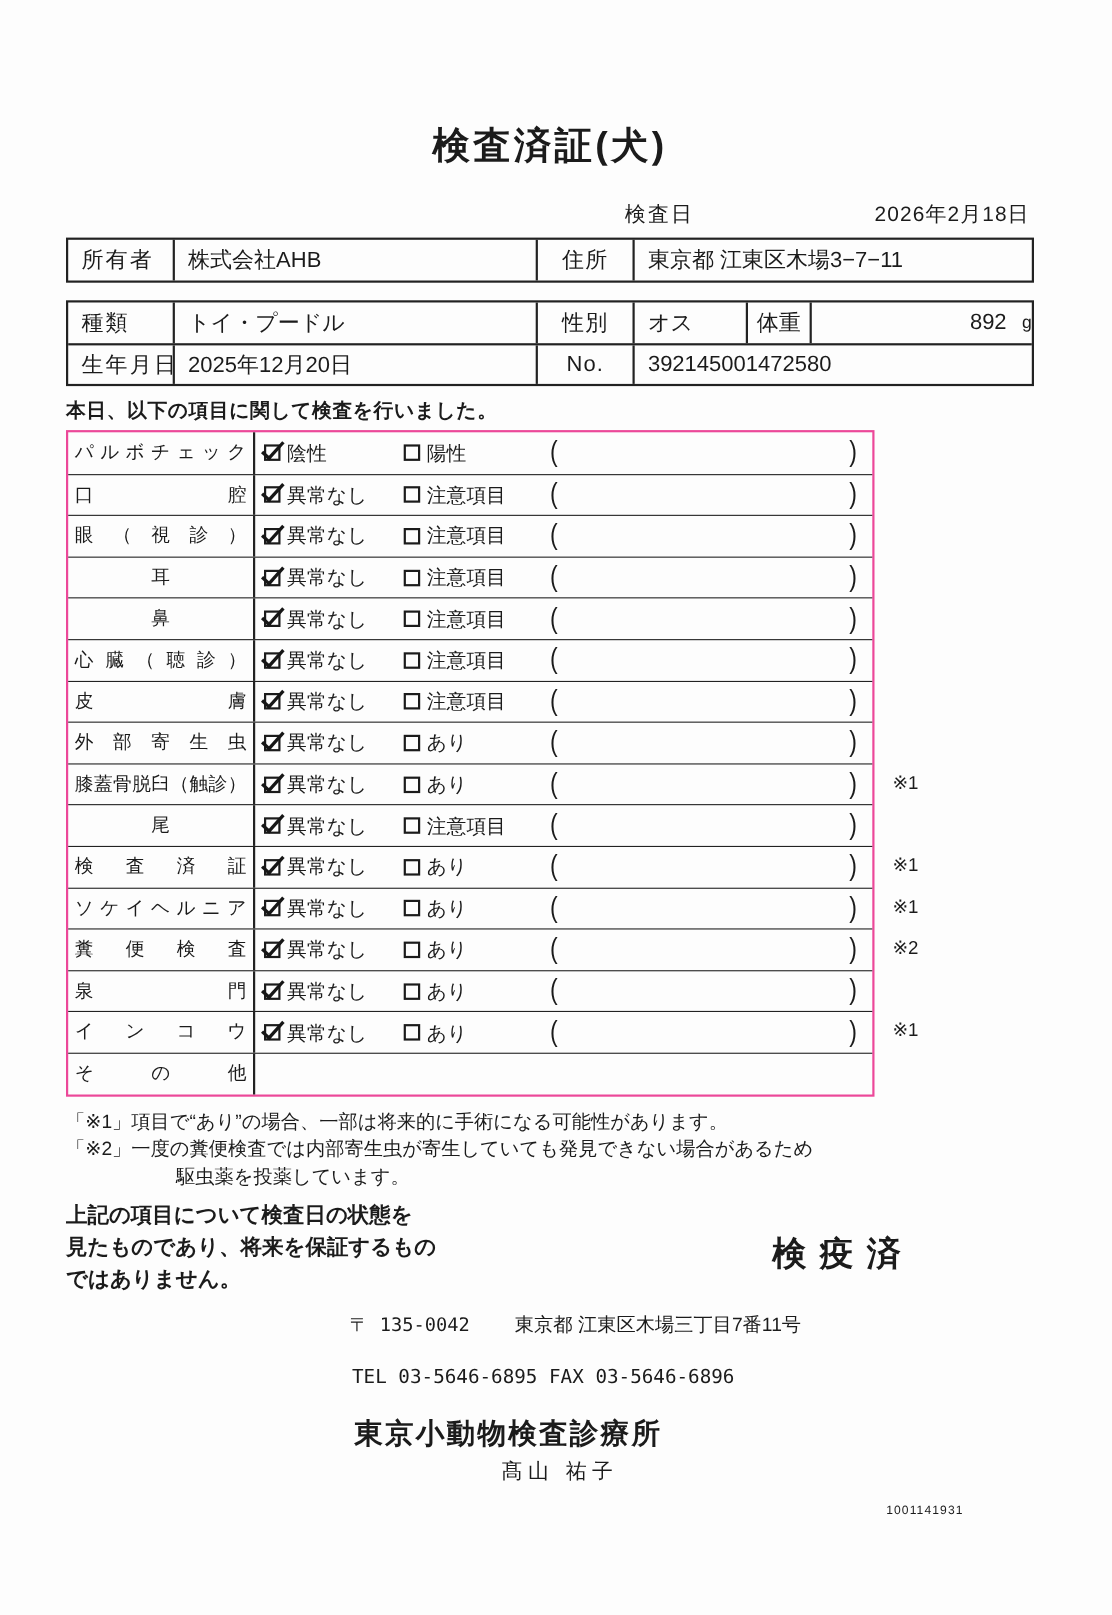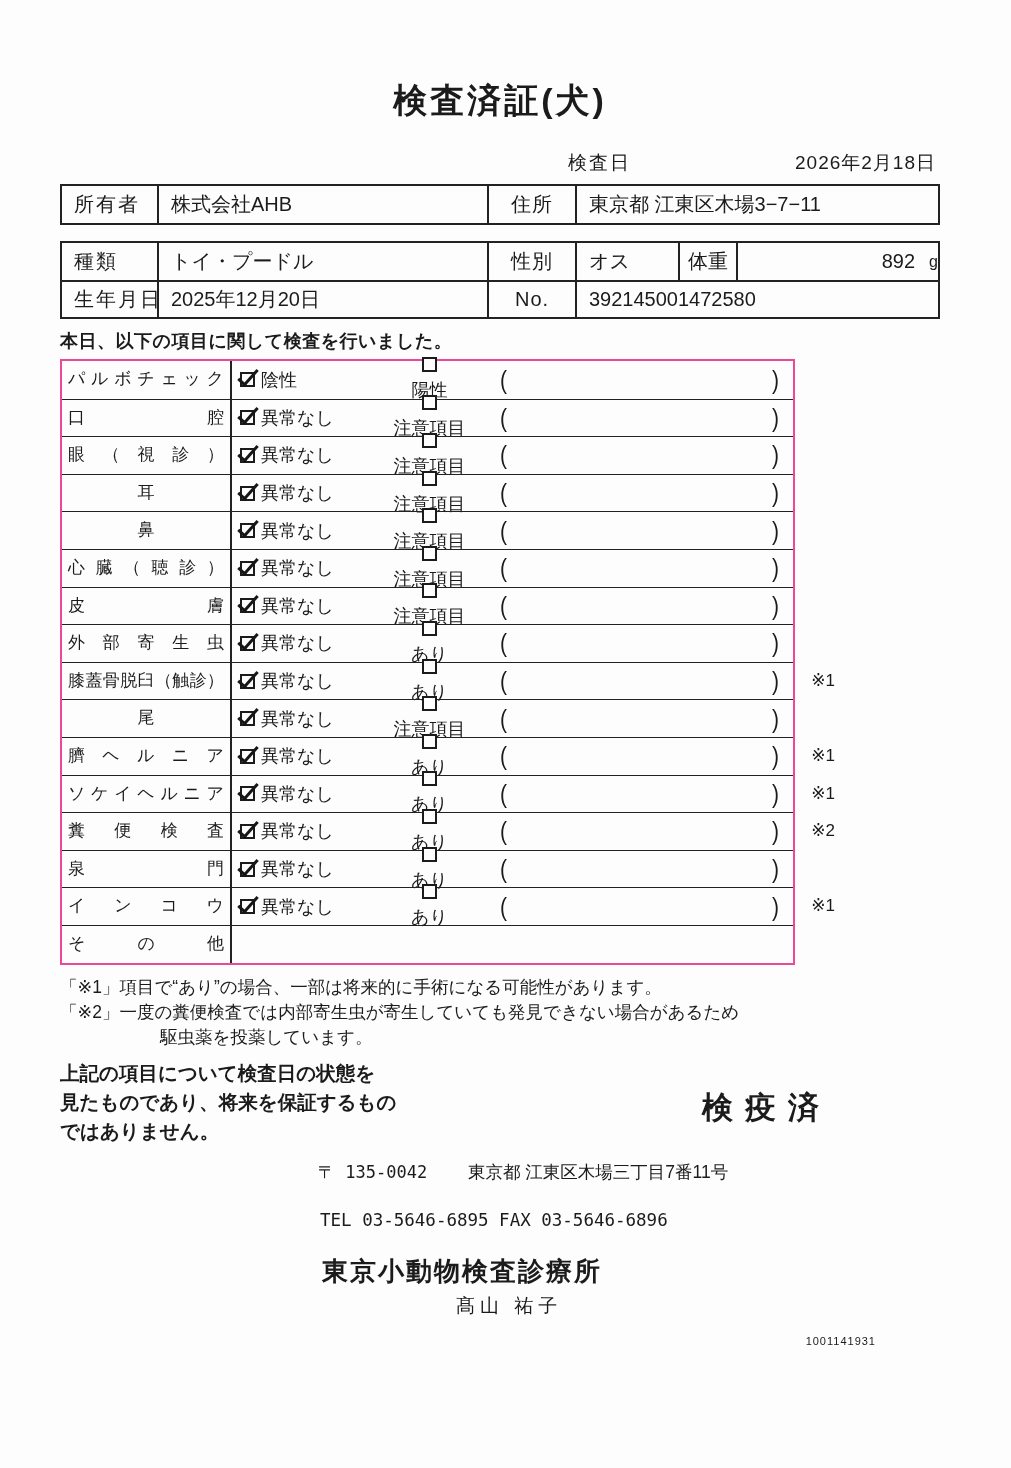--- a/index.html
+++ b/index.html
@@ -1,20 +1,20 @@
 <!DOCTYPE html>
 <html><head>
 <meta charset="utf-8">
 <style>
   * { margin:0; padding:0; box-sizing:border-box; }
   body { background:#e8e8e8; font-family:"Liberation Sans","DejaVu Sans",sans-serif; color:#1b1b1b; }
   .page { position:relative; width:1011px; height:1468px; background:#fdfdfd; margin:0 auto; overflow:hidden; }
   .content { position:absolute; left:60px; top:0; width:880px; }
 
-  .doc-title { margin-top:78px; text-align:center; font-size:34px; font-weight:bold; letter-spacing:3px; }
+  .doc-title { margin-top:110px; text-align:center; font-size:34px; font-weight:bold; letter-spacing:3px; }
 
   .date-row { position:relative; height:26px; margin-top:26px; font-size:19px; }
   .date-row .date-label { position:absolute; left:508px; top:0; letter-spacing:2px; }
   .date-row .date-value { position:absolute; right:4px; top:0; letter-spacing:1px; }
 
   .info-table { border:2px solid #222; display:flex; flex-direction:column; }
   .info-table.owner { margin-top:8px; }
   .info-table.pet { margin-top:16px; }
   .info-row { display:flex; height:37px; align-items:stretch; }
   .info-row + .info-row { border-top:2px solid #222; }
@@ -34,21 +34,21 @@
   .chk-table { margin-top:6px; width:735px; border:2px solid #ec4899; }
   .chk-row { position:relative; display:flex; height:37.6px; align-items:stretch; }
   .chk-row + .chk-row { border-top:1.5px solid #222; }
   .chk-name { width:170px; border-right:2px solid #222; padding:0 6px; font-size:17px;
               display:block; line-height:36px; text-align:justify; text-align-last:justify;
               overflow:hidden; white-space:nowrap; letter-spacing:0; }
   .chk-name.single { text-align:center; text-align-last:center; }
   .chk-content { flex:1; display:flex; align-items:center; padding-left:8px; }
   .opt { display:flex; align-items:center; gap:6px; }
   .opt.first { width:127px; }
-  .opt.second { width:125px;flex-direction:column; }
+  .opt.second { width:125px; }
   .opt-label { font-size:18px; white-space:nowrap; }
   .cb { position:relative; width:15px; height:15px; border:2px solid #1b1b1b; flex:none; background:#fdfdfd; }
   .cb.checked::after { content:""; position:absolute; left:1px; top:-9px; width:7px; height:18px;
                        border-right:3px solid #161616; border-bottom:3px solid #161616;
                        transform:rotate(42deg); }
   .paren-area { flex:1; display:flex; justify-content:space-between; align-items:center;
                 margin-left:8px; padding-right:14px; font-size:21px; font-weight:300; }
   .paren { font-family:"Liberation Sans",sans-serif; transform:scaleY(1.25); }
   .paren-content { flex:1; font-size:16px; }
   .mark { position:absolute; right:-42px; top:7px; font-size:17px; white-space:nowrap; }
@@ -308,21 +308,21 @@
       <span class="paren-area">
         <span class="paren open-paren">(</span>
         <span class="paren-content"></span>
         <span class="paren close-paren">)</span>
       </span>
       <span class="mark"></span>
     </div>
   </div>
 
   <div class="chk-row">
-    <div class="chk-name">臍ヘルニア</div>
+    <div class="chk-name">検査済証</div>
     <div class="chk-content">
       <span class="opt first">
         <span class="cb checked"></span>
         <span class="opt-label">異常なし</span>
       </span>
       <span class="opt second">
         <span class="cb"></span>
         <span class="opt-label">あり</span>
       </span>
       <span class="paren-area">

